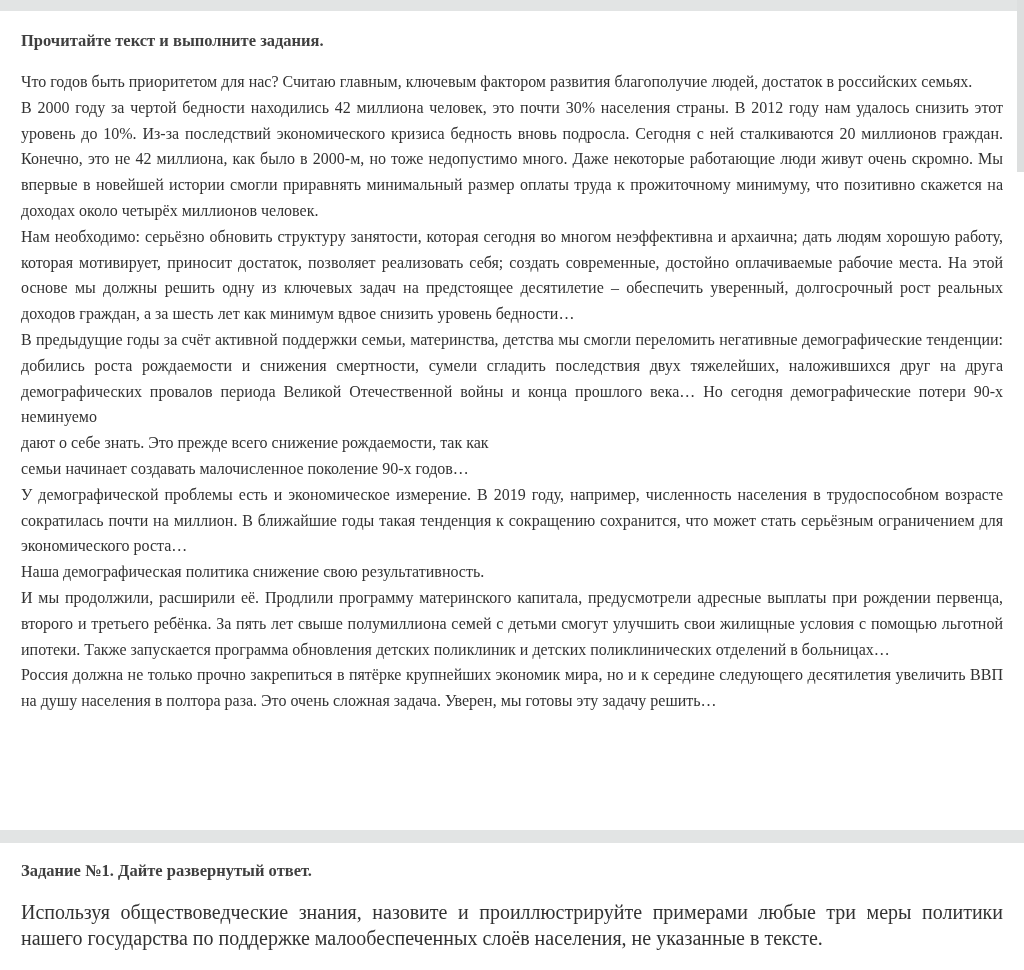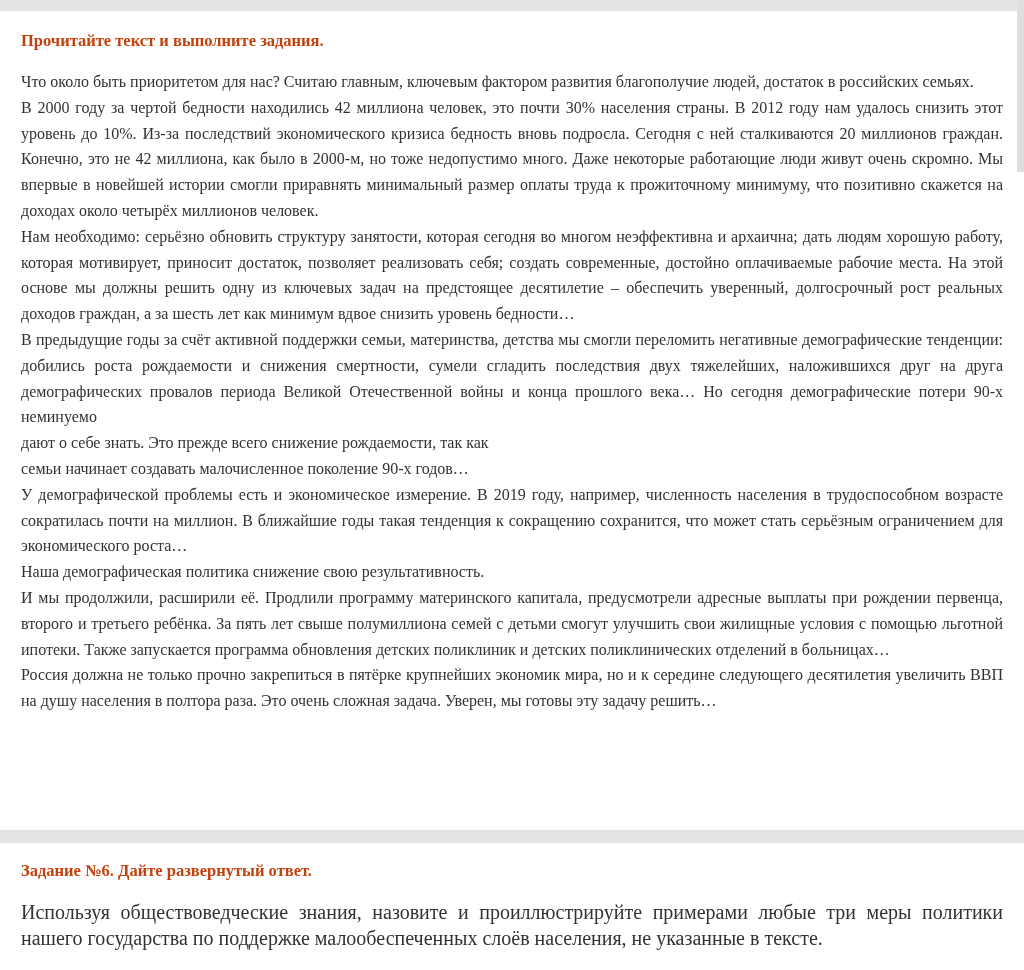--- a/index.html
+++ b/index.html
@@ -31,21 +31,21 @@
   .card-task {
     margin-top: 13px;
     flex: 1 1 auto;
     padding: 15px 21px 10px 21px;
   }
   .block-title {
     font-size: 16.5px;
     font-weight: bold;
     margin: 0 0 15px 0;
     line-height: 26px;
-    color: #c2410c;
+    color: #404040;
   }
   .article-text p {
     margin: 0;
     font-size: 16px;
     line-height: 25.8px;
     text-align: justify;
     white-space: pre-line;
   }
   .task-body {
     margin: 10px 0 0 0;
@@ -71,34 +71,34 @@
 </style>
 </head>
 <body>
 
 <div class="page">
 
   <div class="card card-article">
     <h2 class="block-title">Прочитайте текст и выполните задания.</h2>
 
     <div class="article-text">
-      <p>Что около быть приоритетом для нас? Считаю главным, ключевым фактором развития благополучие людей, достаток в российских семьях.</p>
+      <p>Что годов быть приоритетом для нас? Считаю главным, ключевым фактором развития благополучие людей, достаток в российских семьях.</p>
       <p>В 2000 году за чертой бедности находились 42 миллиона человек, это почти 30% населения страны. В 2012 году нам удалось снизить этот уровень до 10%. Из-за последствий экономического кризиса бедность вновь подросла. Сегодня с ней сталкиваются 20 миллионов граждан. Конечно, это не 42 миллиона, как было в 2000-м, но тоже недопустимо много. Даже некоторые работающие люди живут очень скромно. Мы впервые в новейшей истории смогли приравнять минимальный размер оплаты труда к прожиточному минимуму, что позитивно скажется на доходах около четырёх миллионов человек.</p>
       <p>Нам необходимо: серьёзно обновить структуру занятости, которая сегодня во многом неэффективна и архаична; дать людям хорошую работу, которая мотивирует, приносит достаток, позволяет реализовать себя; создать современные, достойно оплачиваемые рабочие места. На этой основе мы должны решить одну из ключевых задач на предстоящее десятилетие – обеспечить уверенный, долгосрочный рост реальных доходов граждан, а за шесть лет как минимум вдвое снизить уровень бедности…</p>
       <p>В предыдущие годы за счёт активной поддержки семьи, материнства, детства мы смогли переломить негативные демографические тенденции: добились роста рождаемости и снижения смертности, сумели сгладить последствия двух тяжелейших, наложившихся друг на друга демографических провалов периода Великой Отечественной войны и конца прошлого века… Но сегодня демографические потери 90-х неминуемо
 дают о себе знать. Это прежде всего снижение рождаемости, так как
 семьи начинает создавать малочисленное поколение 90-х годов…</p>
       <p>У демографической проблемы есть и экономическое измерение. В 2019 году, например, численность населения в трудоспособном возрасте сократилась почти на миллион. В ближайшие годы такая тенденция к сокращению сохранится, что может стать серьёзным ограничением для экономического роста…</p>
       <p>Наша демографическая политика снижение свою результативность.</p>
       <p>И мы продолжили, расширили её. Продлили программу материнского капитала, предусмотрели адресные выплаты при рождении первенца, второго и третьего ребёнка. За пять лет свыше полумиллиона семей с детьми смогут улучшить свои жилищные условия с помощью льготной ипотеки. Также запускается программа обновления детских поликлиник и детских поликлинических отделений в больницах…</p>
       <p>Россия должна не только прочно закрепиться в пятёрке крупнейших экономик мира, но и к середине следующего десятилетия увеличить ВВП на душу населения в полтора раза. Это очень сложная задача. Уверен, мы готовы эту задачу решить…</p>
     </div>
 
   </div>
 
   <div class="card card-task">
-    <h2 class="block-title">Задание №6. Дайте развернутый ответ.</h2>
+    <h2 class="block-title">Задание №1. Дайте развернутый ответ.</h2>
     <p class="task-body">Используя обществоведческие знания, назовите и проиллюстрируйте примерами любые три меры политики нашего государства по поддержке малообеспеченных слоёв населения, не указанные в тексте.</p>
   </div>
 
 </div>
 
 <div class="scrollbar-thumb"></div>
 
 </body></html>

